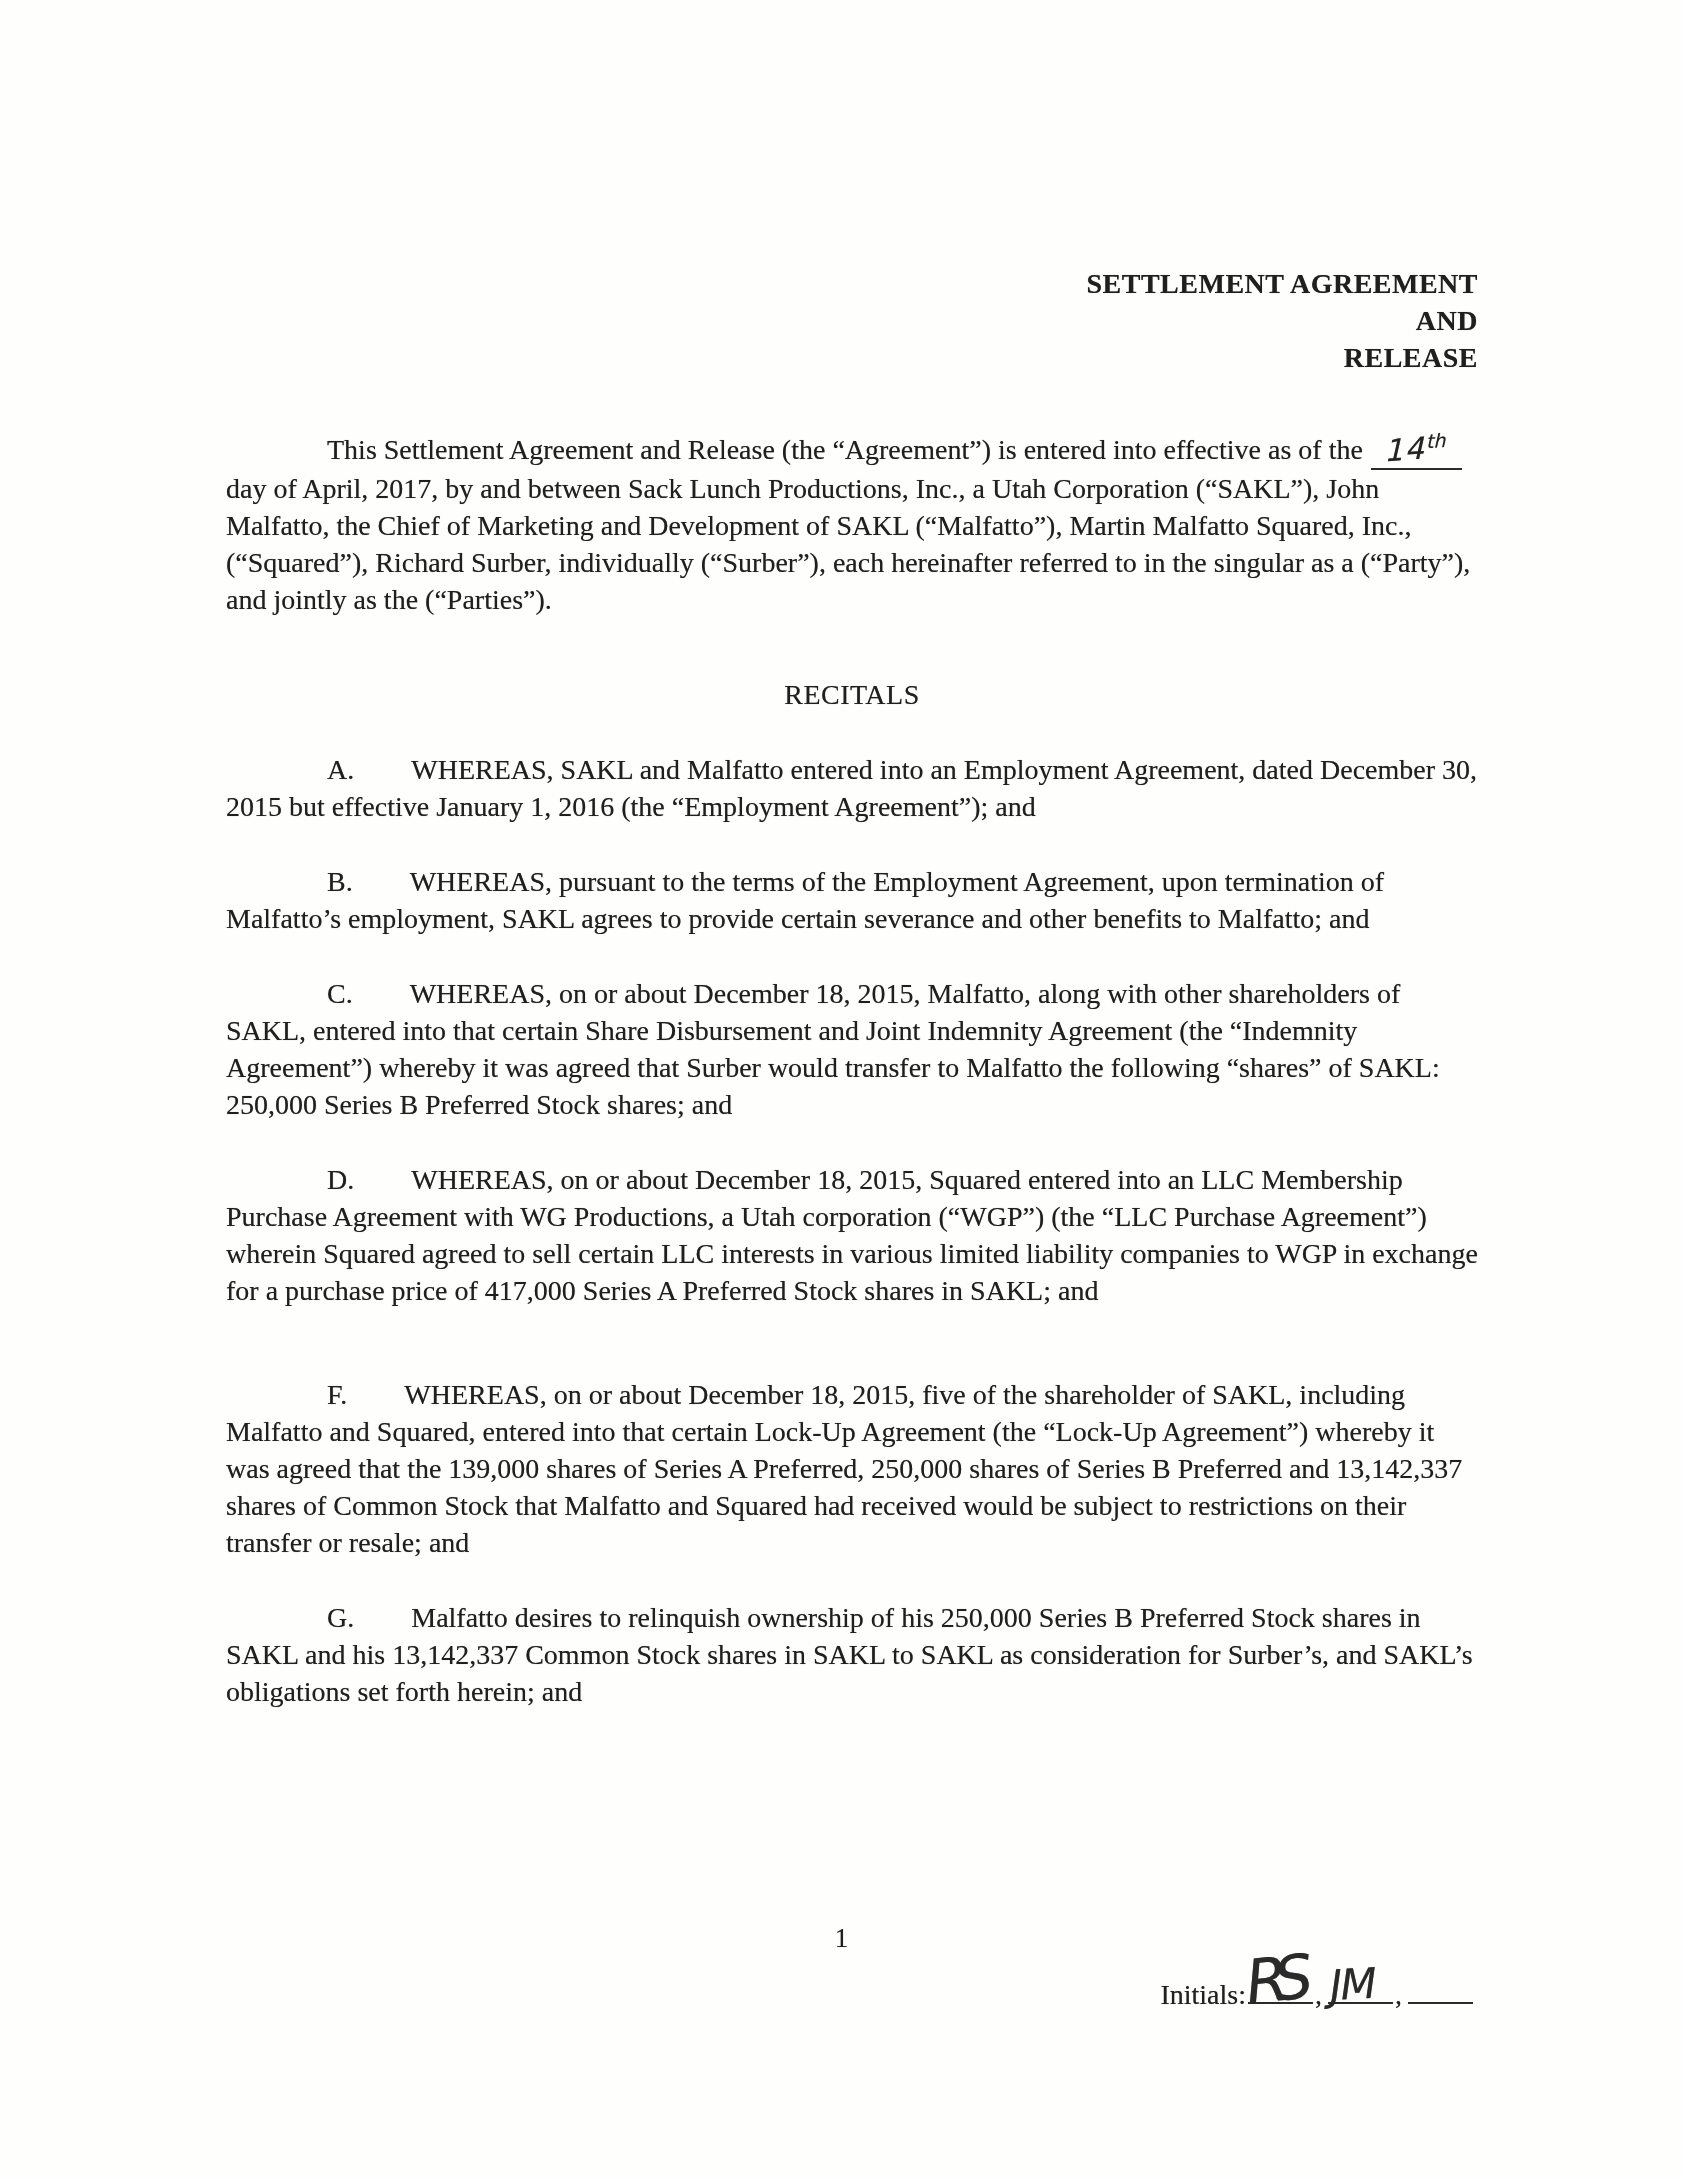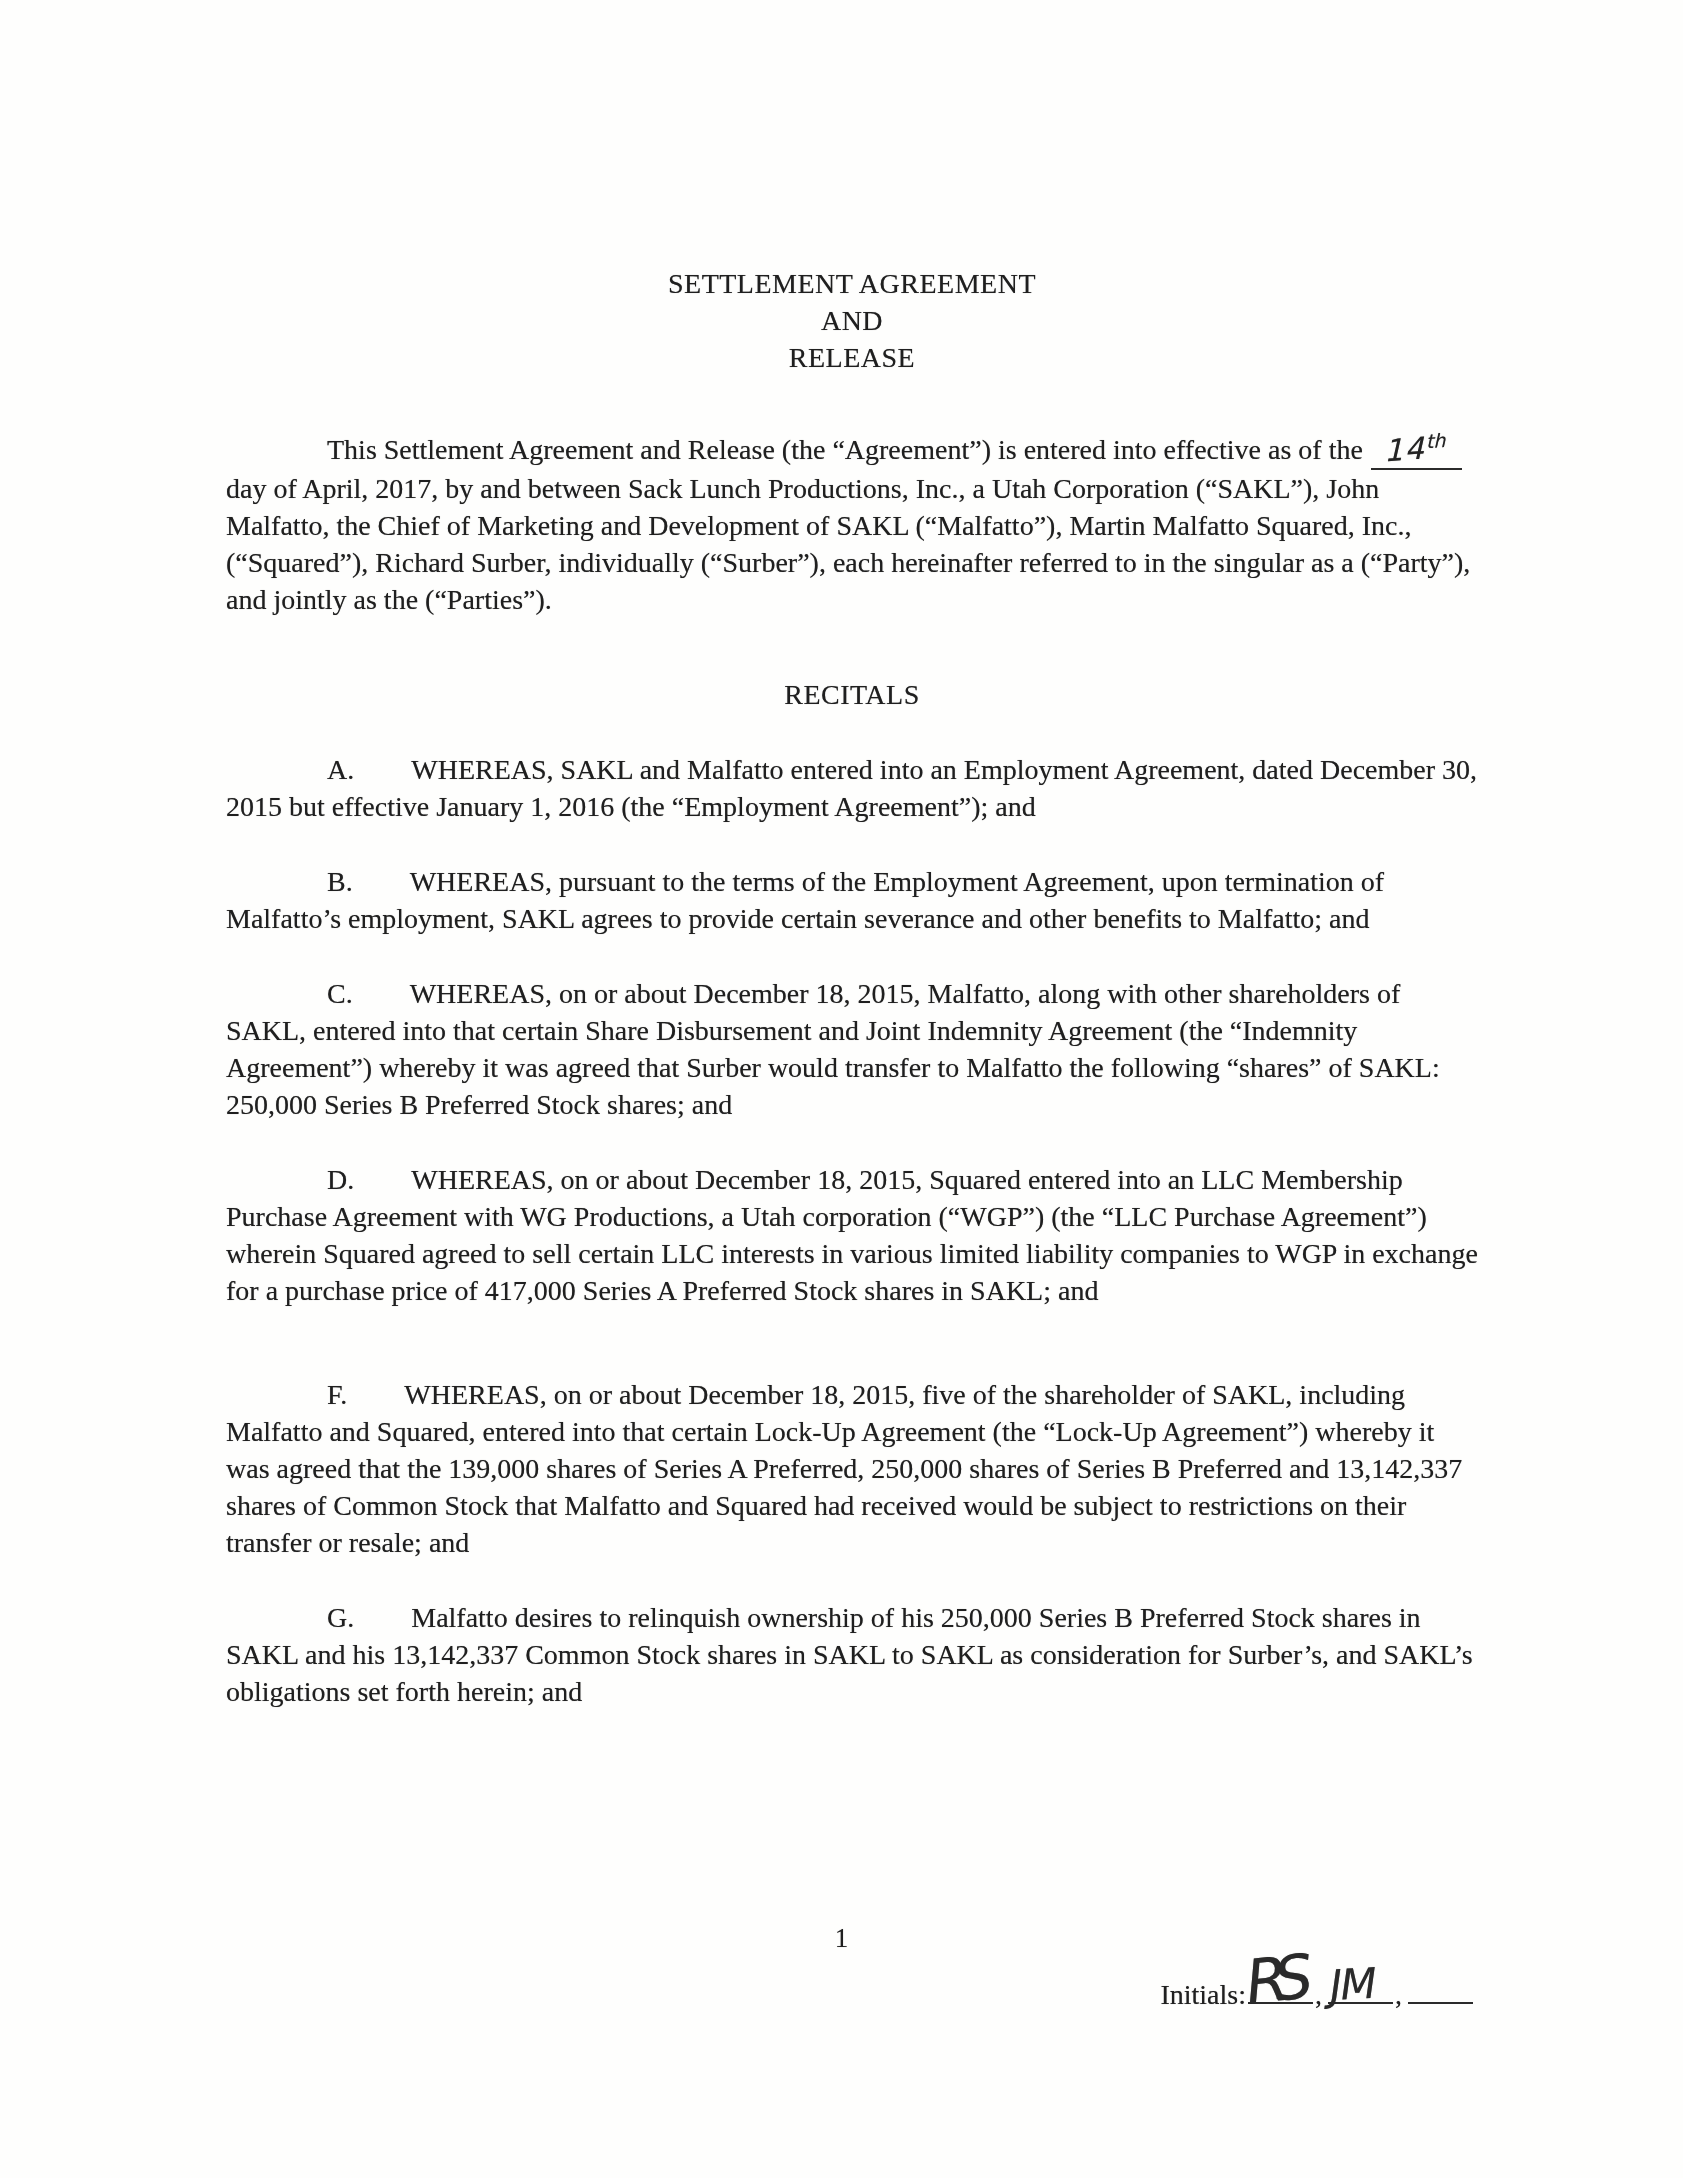--- a/index.html
+++ b/index.html
@@ -21,22 +21,22 @@
   }
   .content {
     position: absolute;
     left: 226px;
     width: 1252px;
     top: 265px;
     font-size: 28px;
     line-height: 37px;
   }
   .doc-title {
-    text-align: center;
-    font-weight: normal;
+    text-align: right;
+    font-weight: bold;
     letter-spacing: 0.5px;
     line-height: 37px;
   }
   .para {
     margin: 0;
     text-align: left;
   }
   .intro-para { margin-top: 48px; }
   .section-heading {
     margin-top: 58px;

